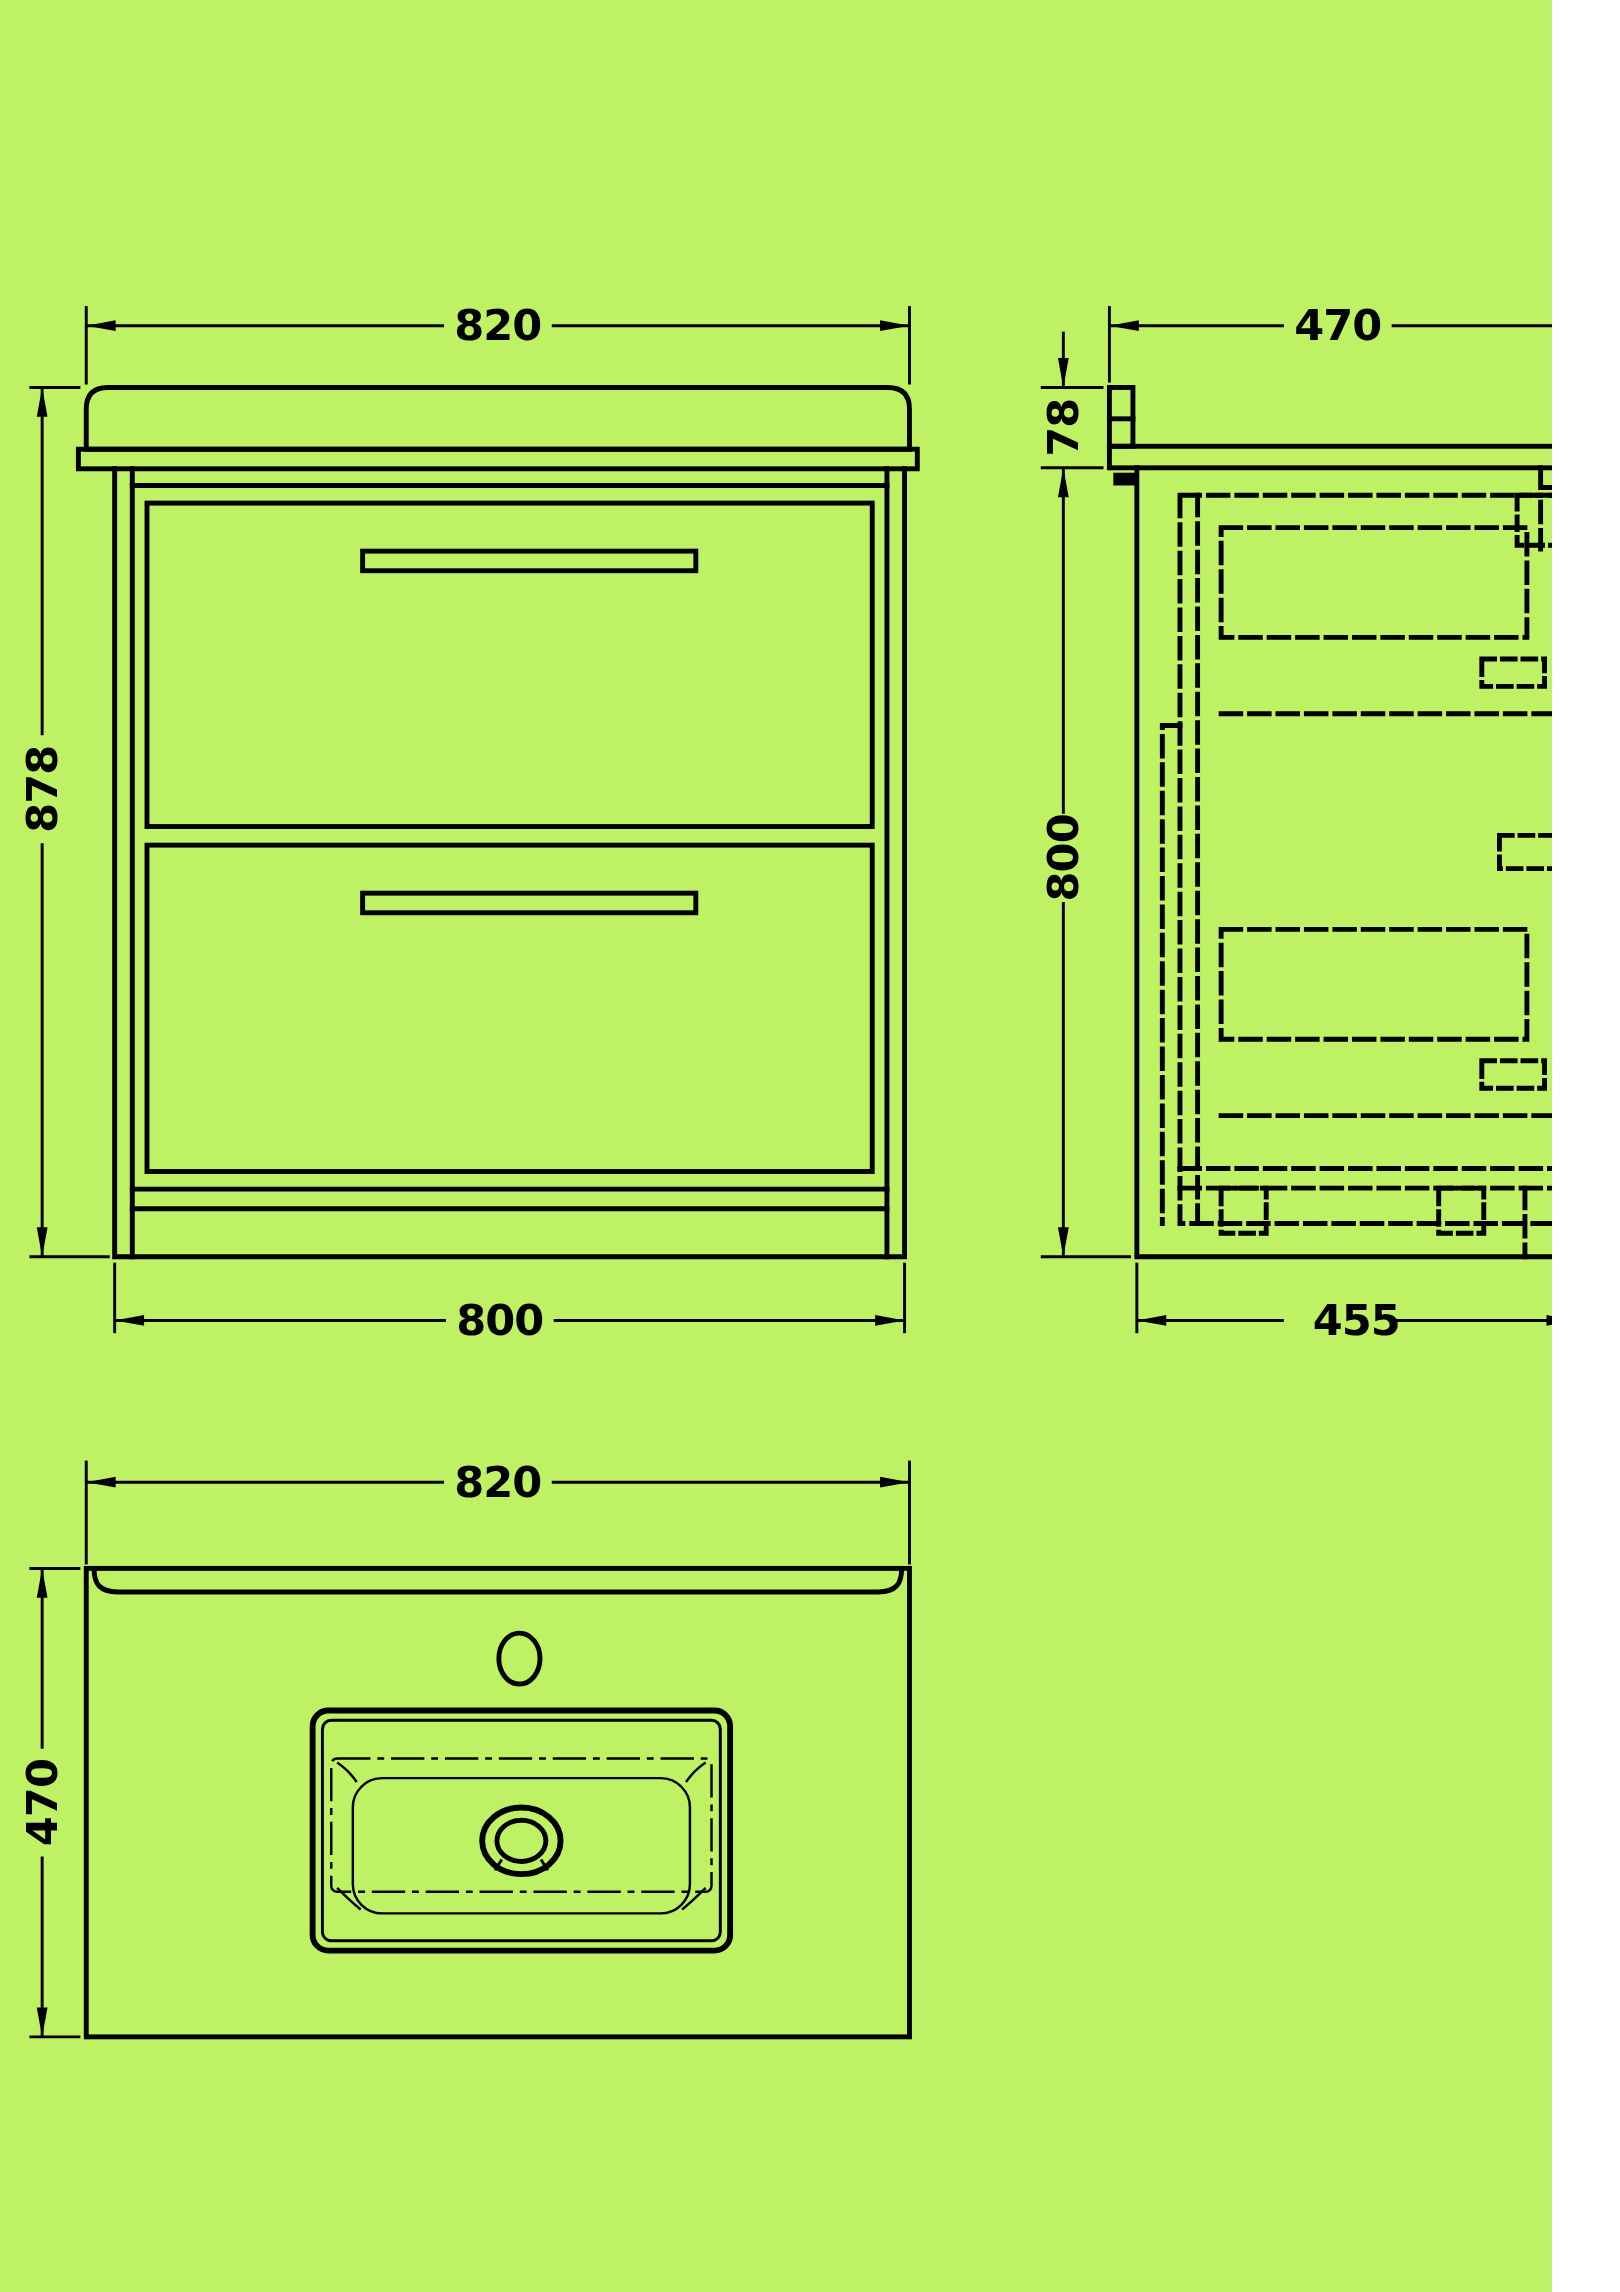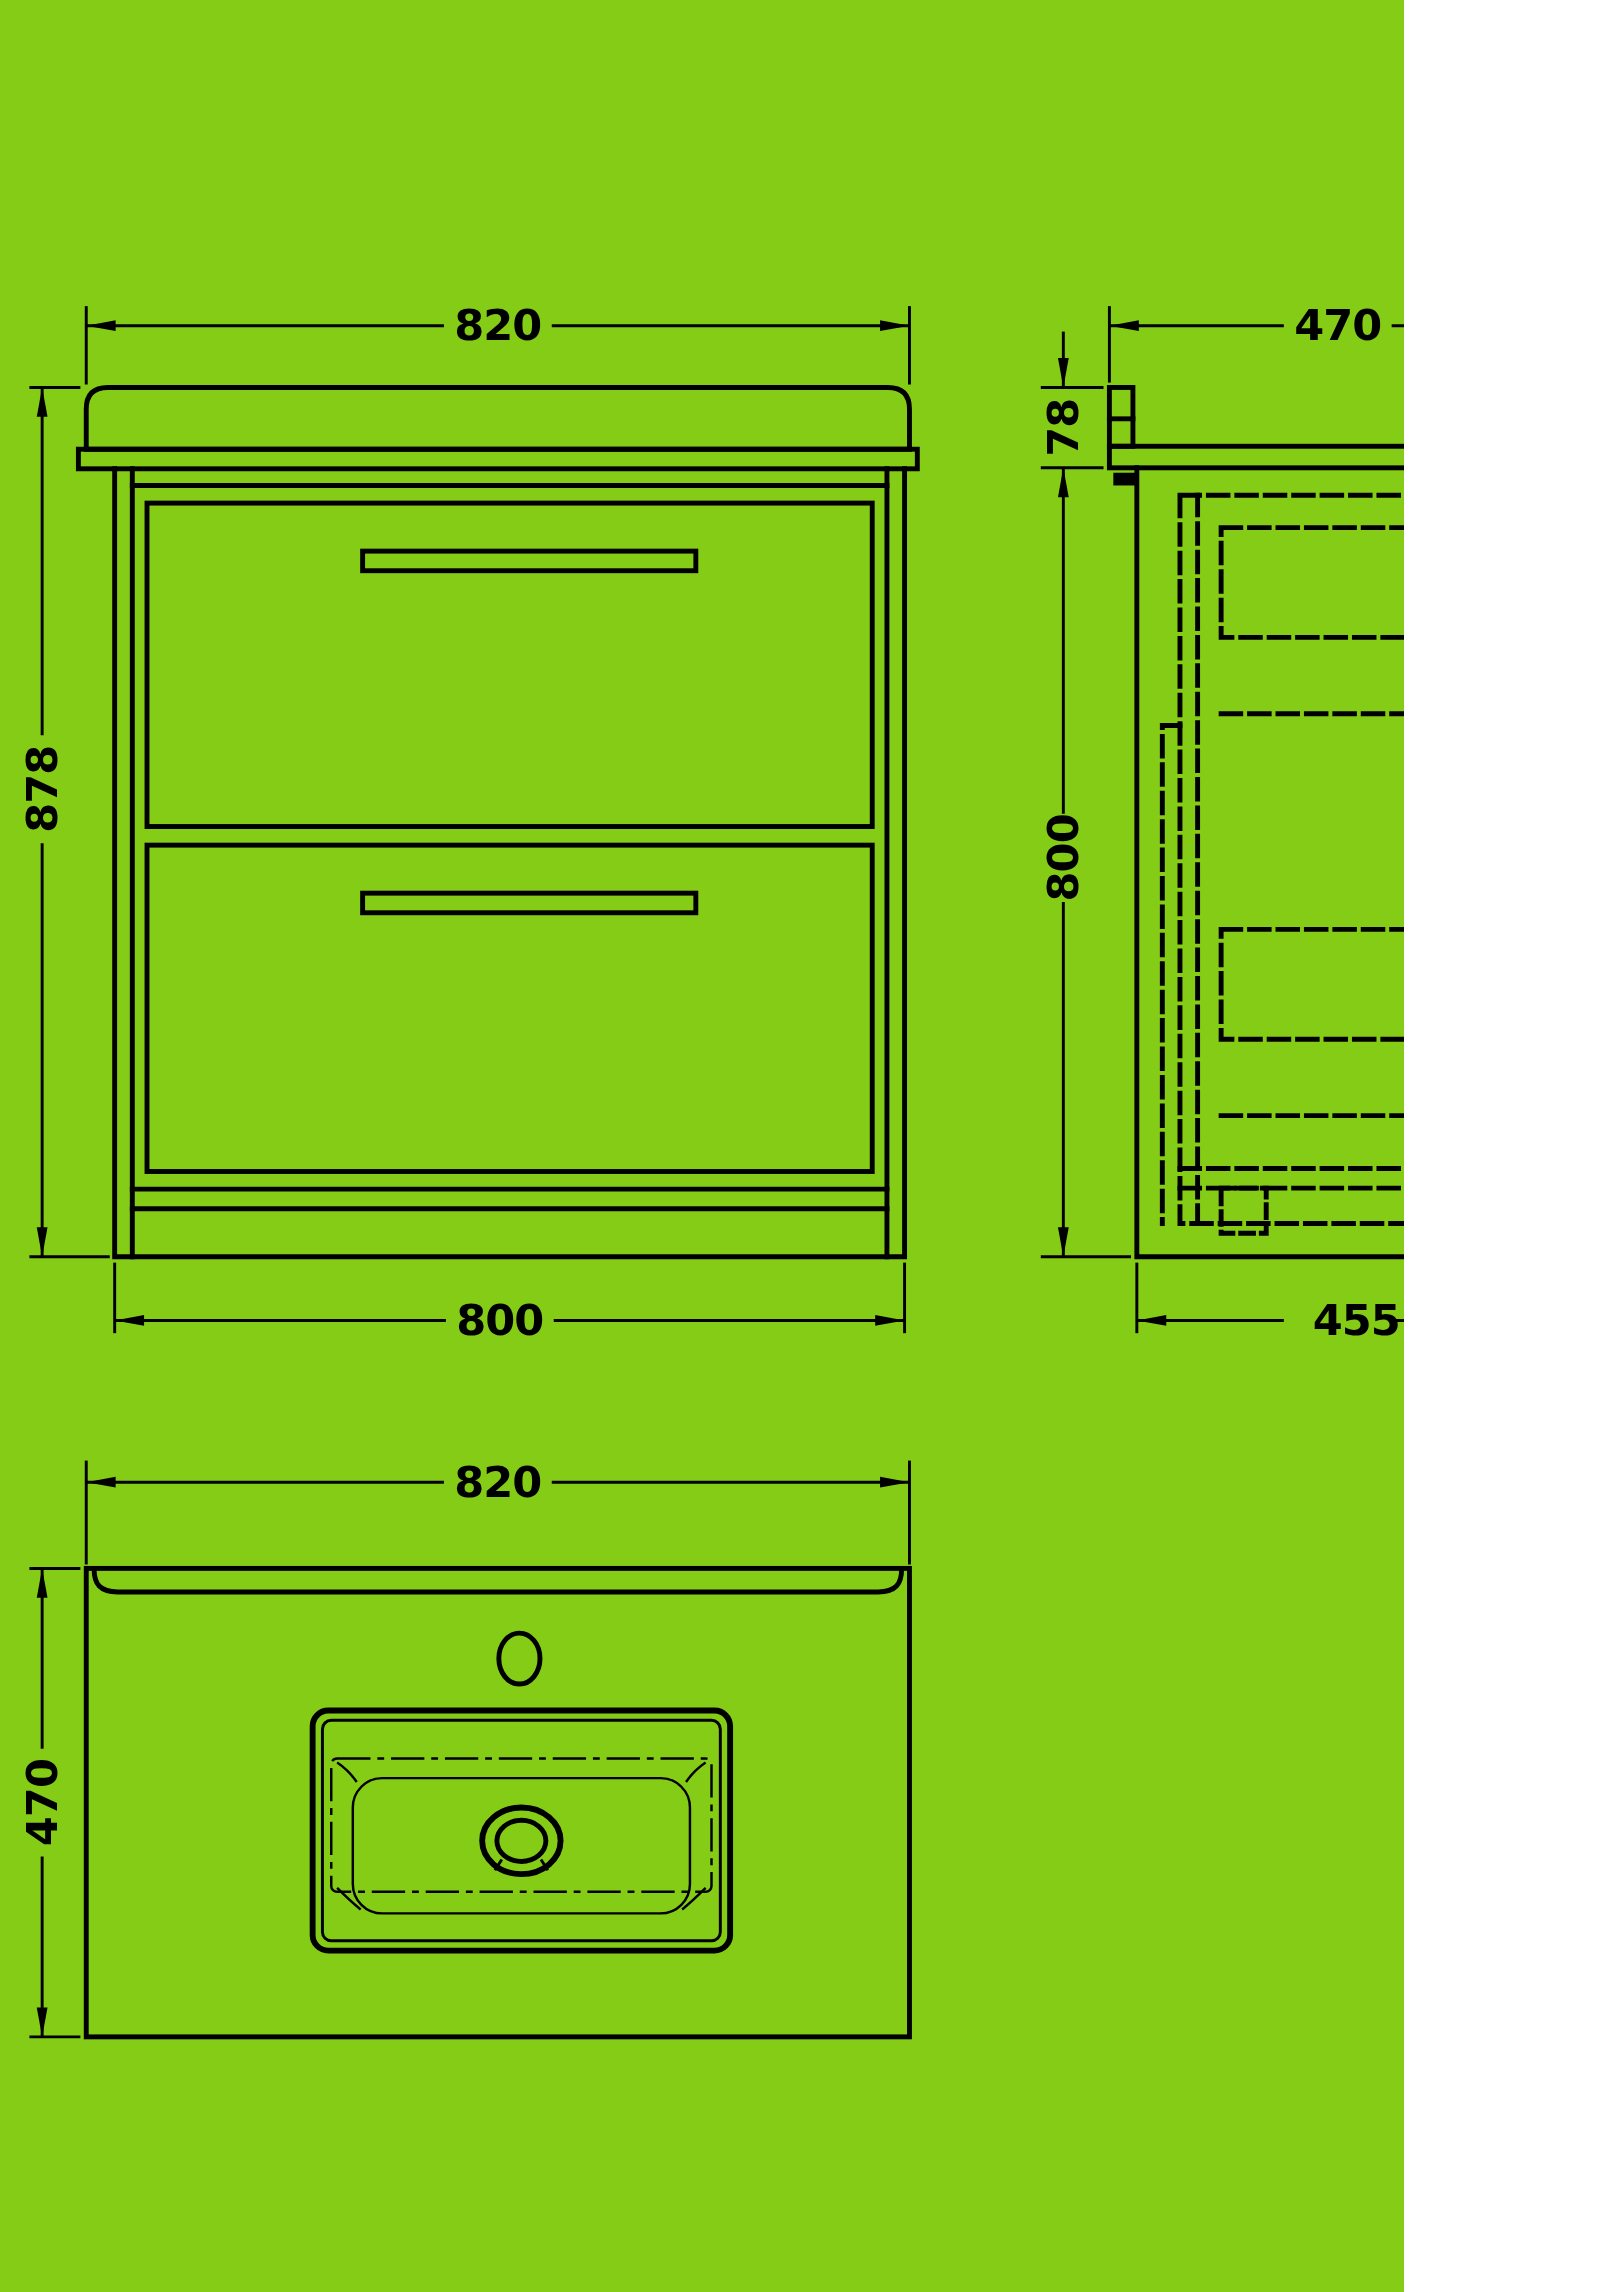--- a/index.html
+++ b/index.html
@@ -1,16 +1,16 @@
 <!DOCTYPE html>
 <html><head>
 <meta charset="utf-8">
 <style>
   html,body{margin:0;padding:0;background:#ffffff;}
-  .sheet{position:relative;width:1404px;height:2293px;background:#84cc16;overflow:hidden;}
+  .sheet{position:relative;width:1552px;height:2293px;background:#bef264;overflow:hidden;}
   svg{position:absolute;left:0;top:0;}
   .s5{stroke:#000;stroke-width:5;fill:none;stroke-linecap:square;}
   .s6{stroke:#000;stroke-width:6;fill:none;stroke-linecap:square;}
   .s3{stroke:#000;stroke-width:3;fill:none;stroke-linecap:butt;}
   .s2{stroke:#000;stroke-width:2.5;fill:none;}
   .dash{stroke-dasharray:20 9;}
   .dashsm{stroke-dasharray:13 8;}
   .dashdot{stroke-dasharray:34 7 7 7;}
   .blk{fill:#000;stroke:none;}
   text{font-family:"DejaVu Sans","Liberation Sans",sans-serif;font-weight:bold;font-size:44px;fill:#000;letter-spacing:-1px;}

